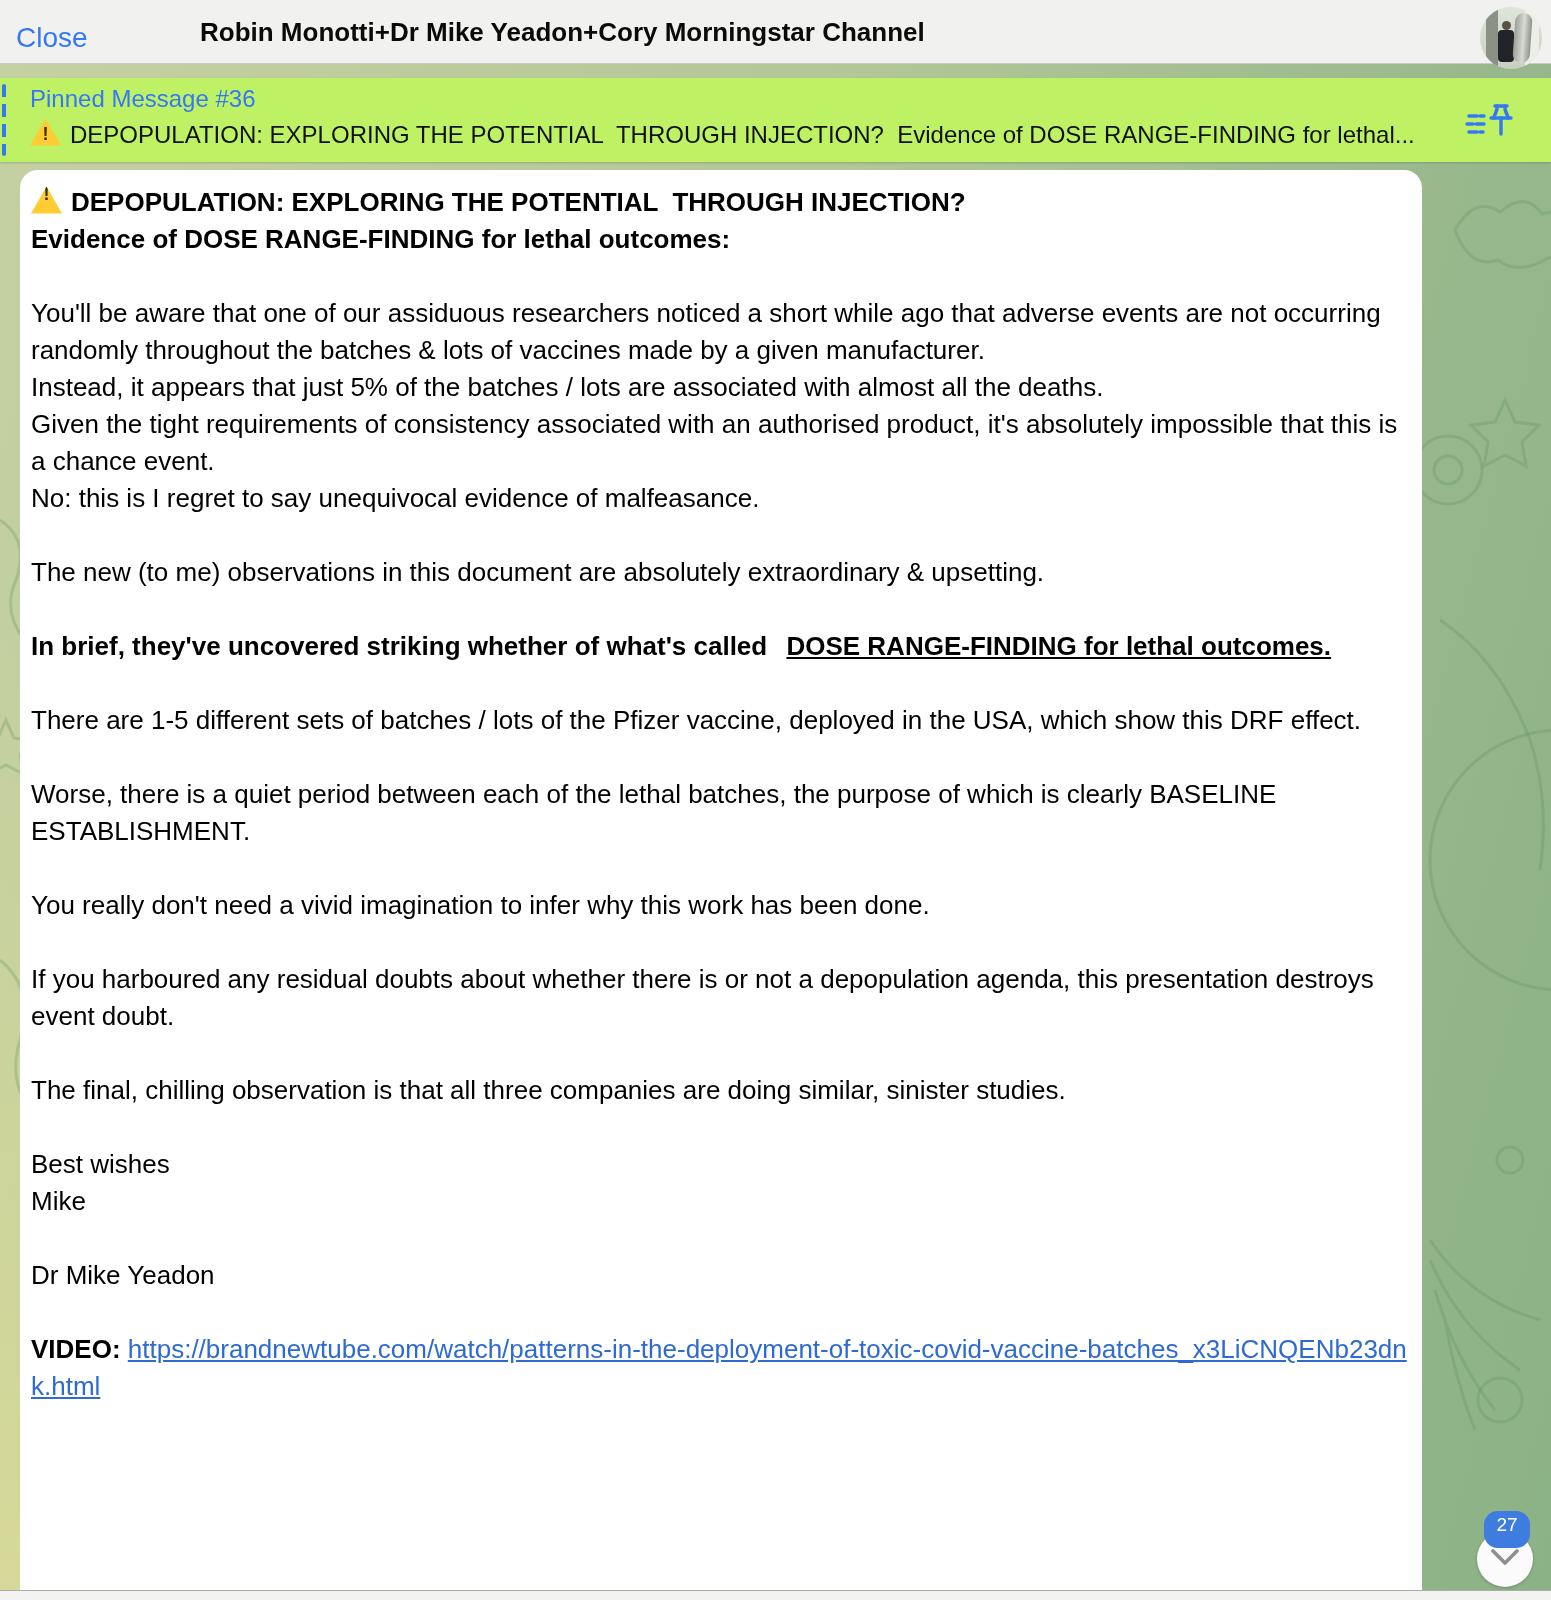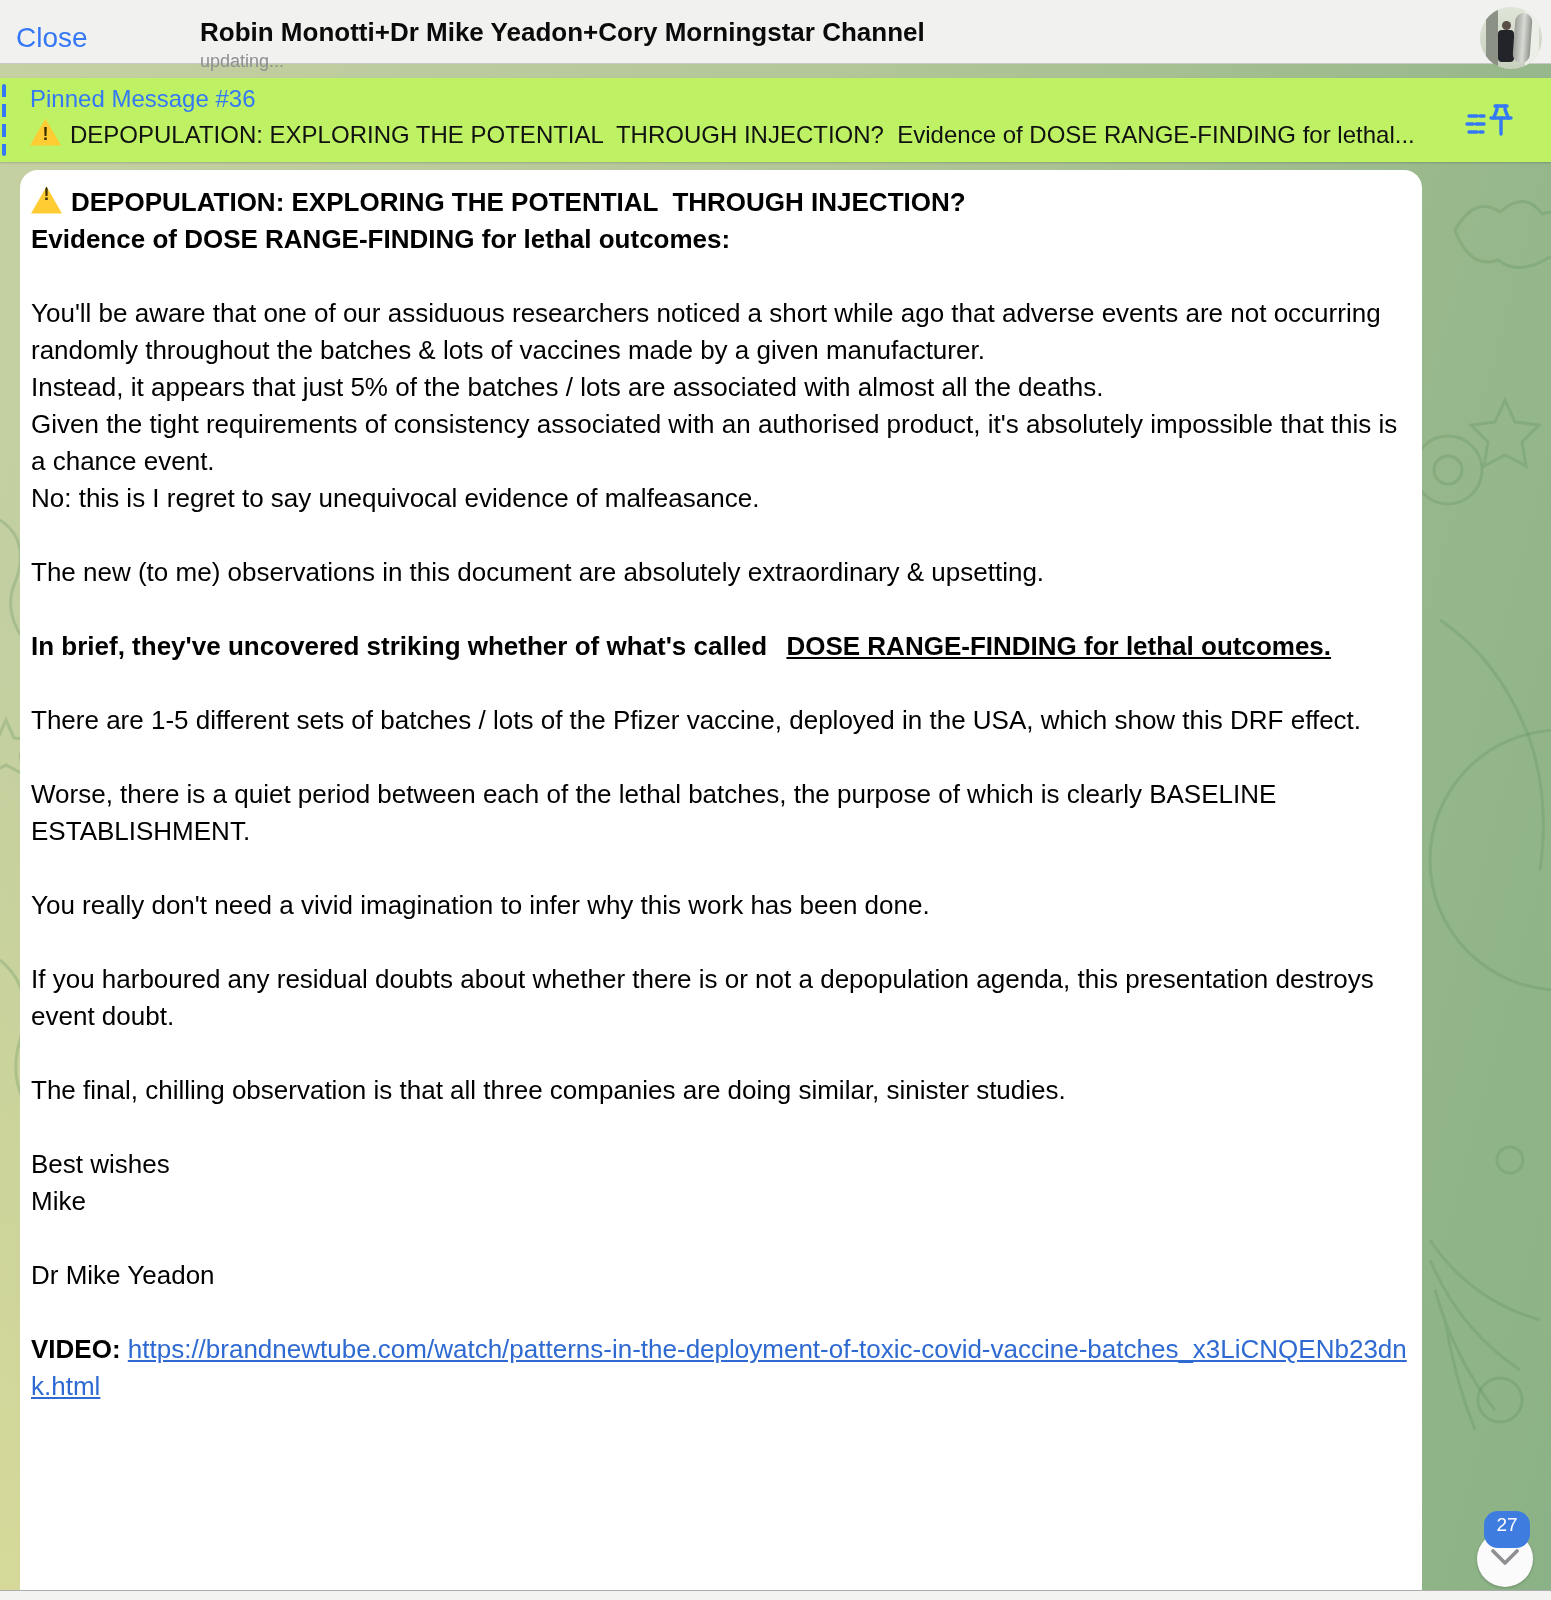--- a/index.html
+++ b/index.html
@@ -113,21 +113,20 @@
     <path d="M0 960 q36 30 20 80 q-12 40 10 70"></path>
     <path d="M140 158 q60 -24 120 0 M300 150 q50 -20 100 4"></path>
     <path d="M700 160 q40 -18 90 -2 M1050 158 q60 -20 120 2"></path>
   </g>
 </svg>
 
 <div class="navbar">
   <div class="close-btn">Close</div>
   <div class="nav-center">
     <div class="nav-title">Robin Monotti+Dr Mike Yeadon+Cory Morningstar Channel</div>
-    <div class="nav-subtitle">updating...</div>
   </div>
   <div class="avatar">
     <div class="av-door"></div>
     <div class="av-panel"></div>
     <div class="av-head"></div>
     <div class="av-body"></div>
     <div class="av-pill"></div>
   </div>
 </div>
 

